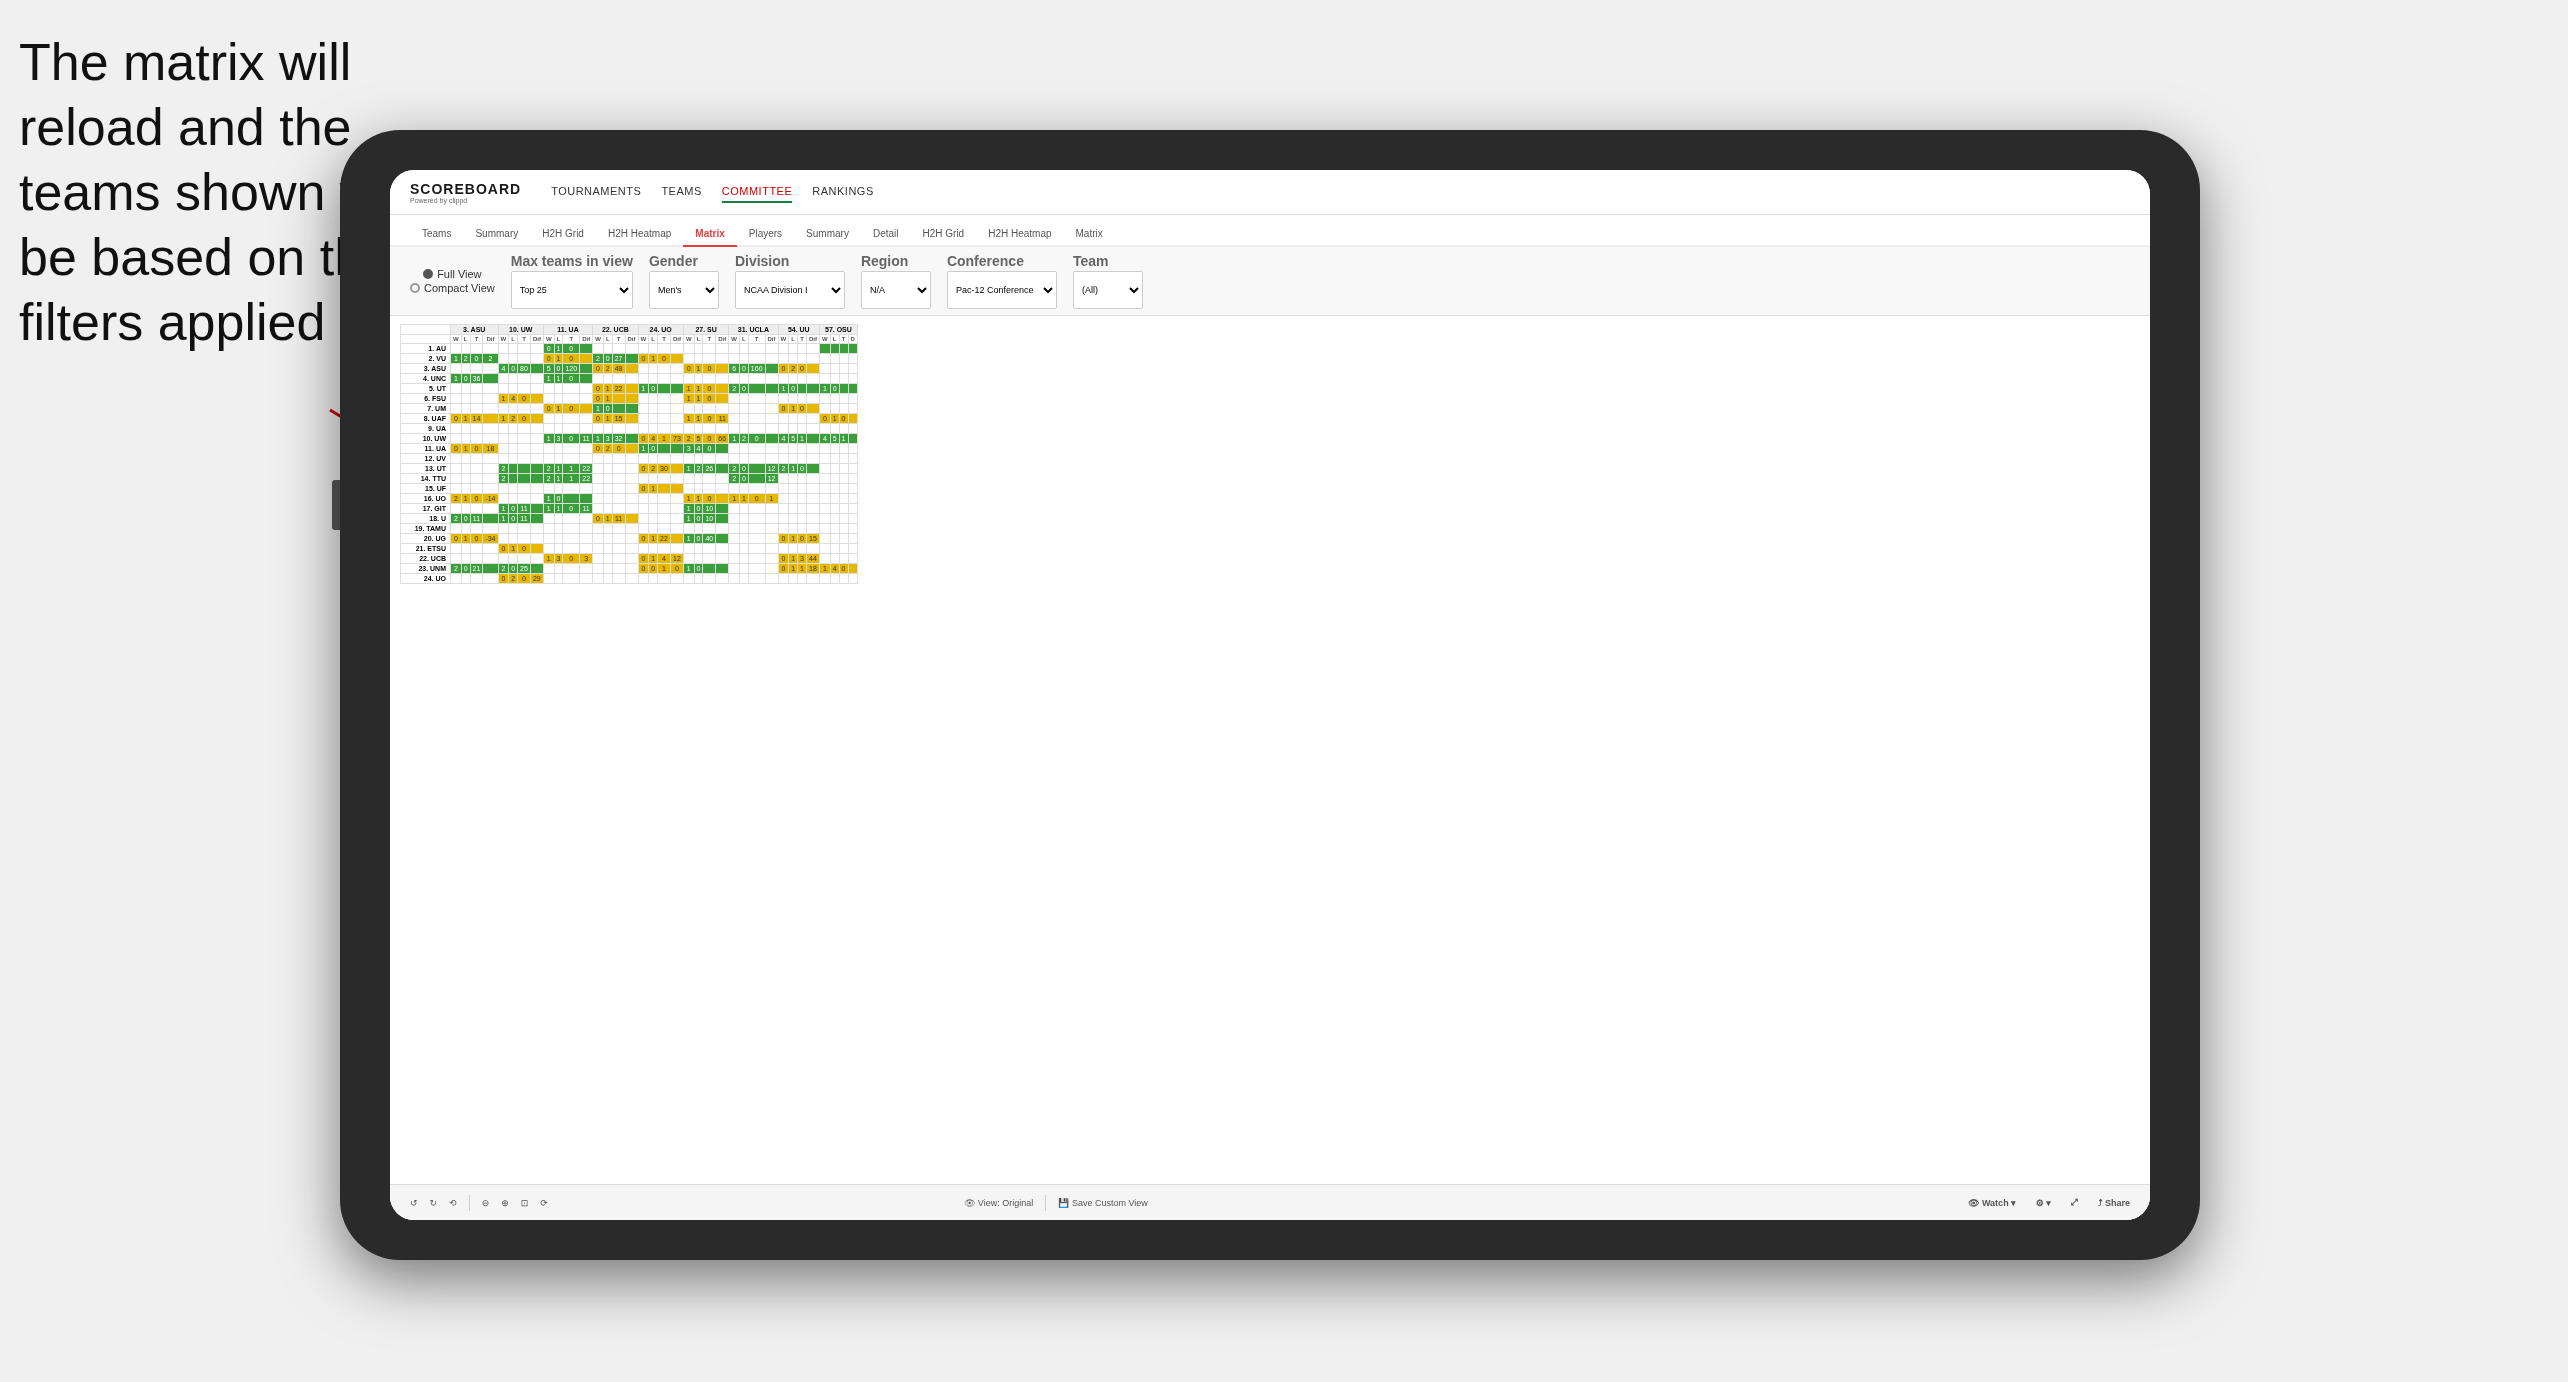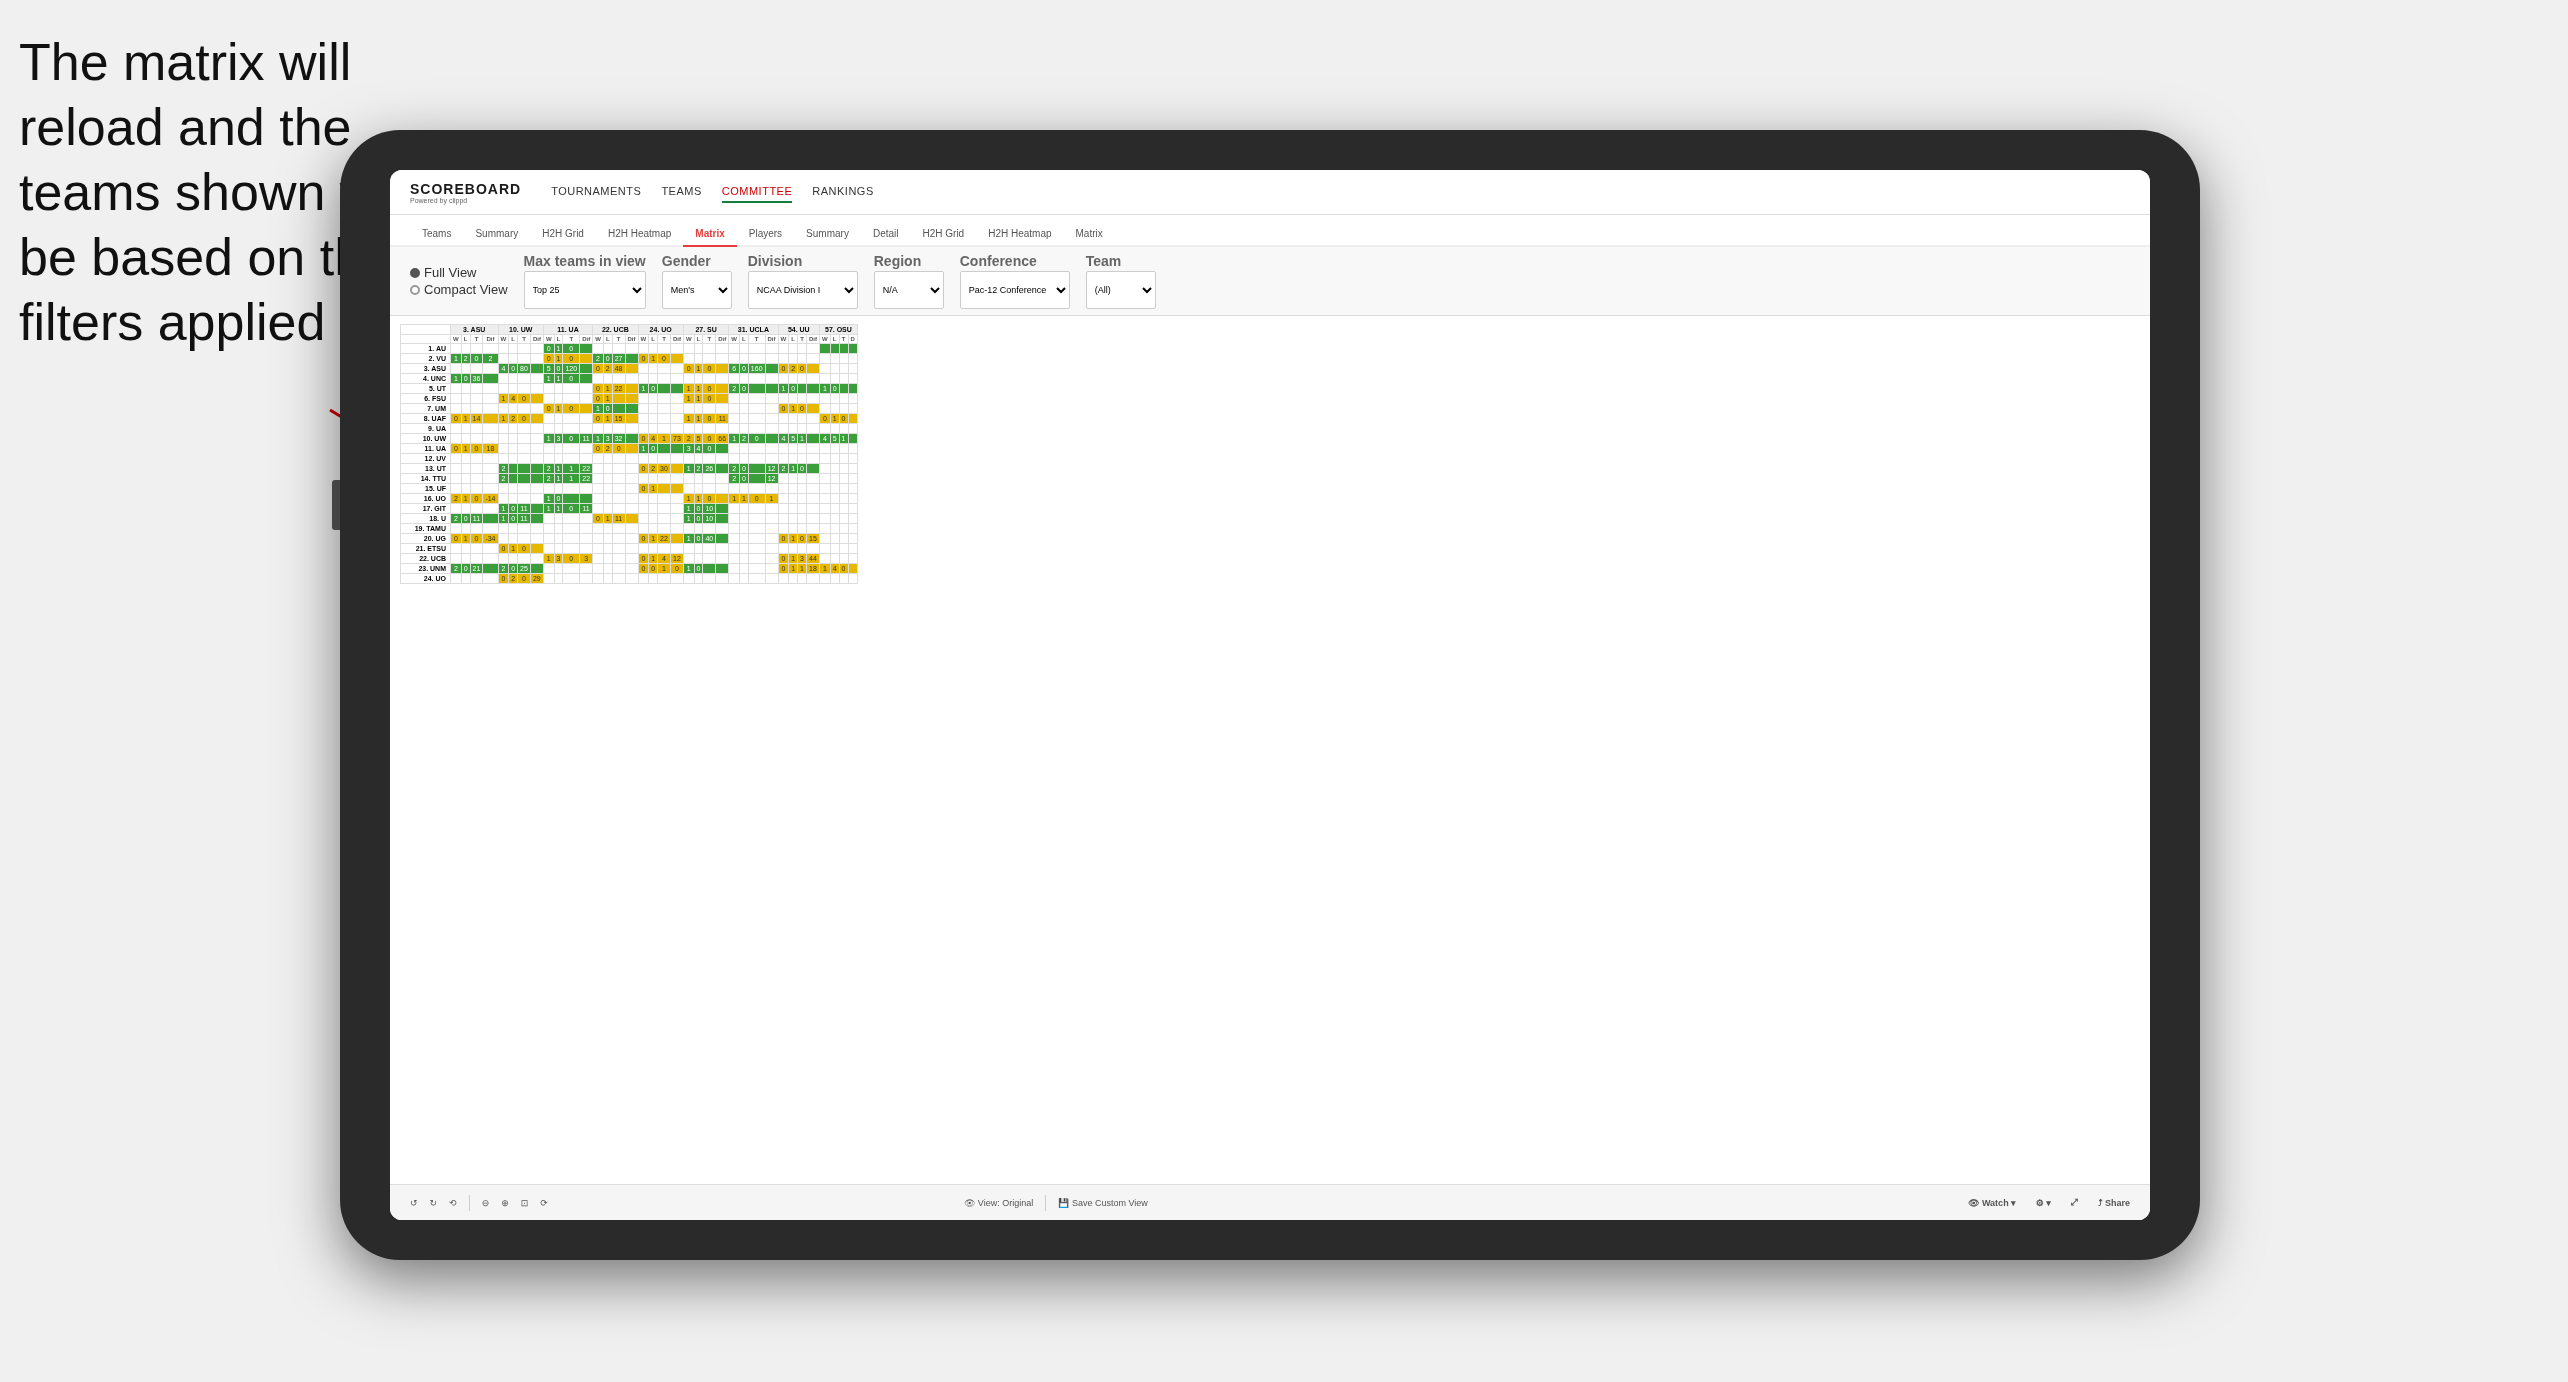--- a/index.html
+++ b/index.html
@@ -34,21 +34,21 @@
       background: #2a2a2a;
       border-radius: 60px;
       box-shadow: 0 20px 60px rgba(0,0,0,0.5);
       padding: 40px 50px;
     }
 
     .tablet-screen {
       width: 100%;
       height: 100%;
       background: #fff;
-      border-radius: 12px;
+      border-radius: 24px;
       overflow: hidden;
       position: relative;
     }
 
     
     .app-header {
       background: #fff;
       padding: 8px 20px;
       display: flex;
       align-items: center;
@@ -135,22 +135,23 @@
     .radio-group {
       display: flex;
       flex-direction: column;
       gap: 2px;
     }
 
     .radio-item {
       display: flex;
       align-items: center;
       gap: 4px;
-      font-size: 13px;
+      font-size: 11px;
       color: #333;
+      justify-content: center;
     }
 
     .radio-dot {
       width: 10px;
       height: 10px;
       border-radius: 50%;
       border: 2px solid #999;
       background: #fff;
     }
 

